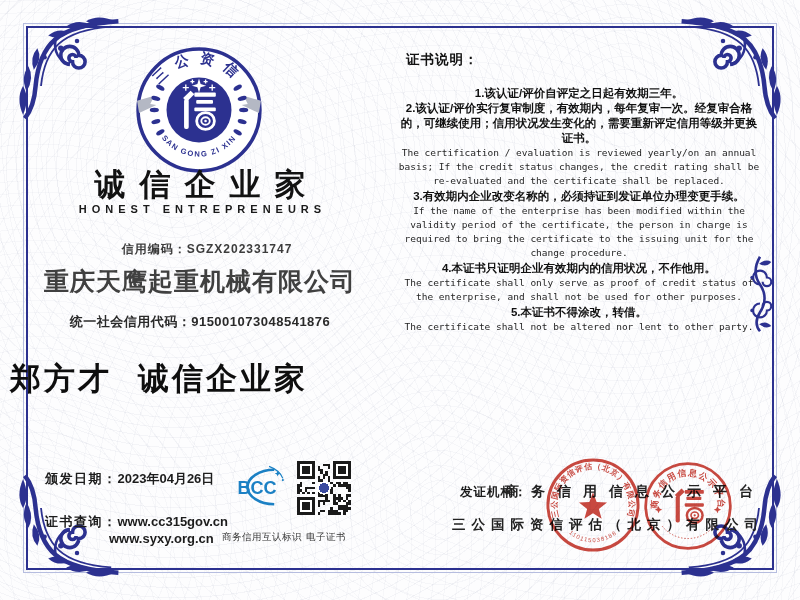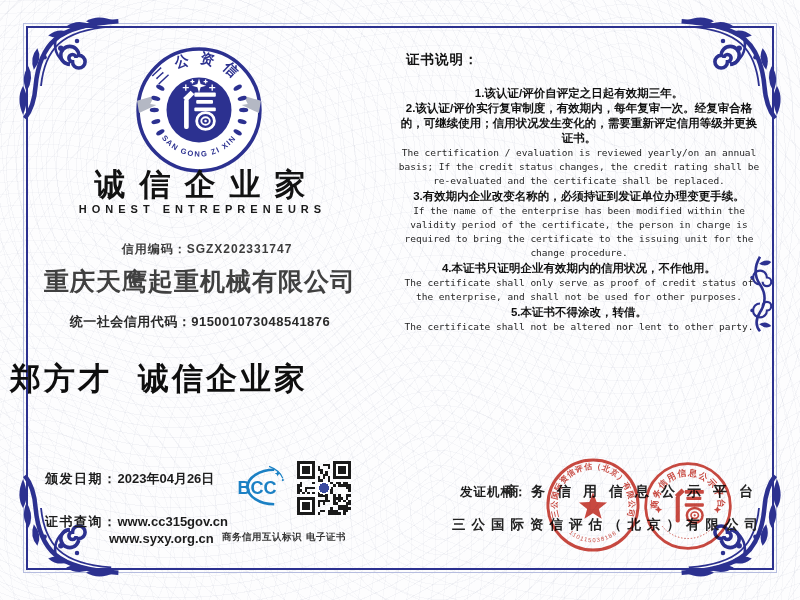--- a/index.html
+++ b/index.html
@@ -31,21 +31,21 @@
   .uscc{left:15px;top:313px;width:370px;text-align:center;font-weight:bold;font-size:13px;color:#2a2a2a;letter-spacing:.5px;}
   .holder{left:10px;top:358px;width:380px;text-align:left;font-family:"Liberation Serif","DejaVu Serif",serif;font-weight:bold;font-size:31px;color:#0e0e0e;letter-spacing:3px;white-space:nowrap;}
   .holder .gap{display:inline-block;width:26px;}
 
   .meta-row{left:45px;font-weight:bold;font-size:13px;color:#1c1c1c;white-space:nowrap;}
   .meta-row .lab{letter-spacing:1.5px;}
   .url2{left:109px;font-weight:bold;font-size:13px;color:#1c1c1c;}
 
   .bcc-svg{left:226px;top:464px;width:62px;height:46px;}
   .qr-svg{left:297px;top:461px;width:54px;height:54px;}
-  .mark-label{font-weight:bold;font-size:9.5px;color:#333;letter-spacing:.5px;white-space:nowrap;}
+  .mark-label{font-weight:normal;font-size:9.5px;color:#333;letter-spacing:.5px;white-space:nowrap;}
 
   
   .notes-head{left:406px;top:51px;font-weight:bold;font-size:13.5px;color:#111;letter-spacing:1px;text-align:right;}
   .notes{left:396px;top:86px;width:366px;text-align:center;}
   .notes p{margin:0;}
   .notes .zh{font-weight:bold;font-size:11.5px;line-height:15px;color:#111;}
   .notes .en{font-family:"DejaVu Sans Mono","Liberation Mono",monospace;font-size:9.5px;line-height:14px;color:#1f1f1f;margin-bottom:1px;}
 
   .issuer-label{left:420px;top:484px;font-weight:bold;font-size:12.5px;color:#1b1b1b;letter-spacing:1px;margin-left:40px;}
   .issuer-line1{left:505px;top:483px;font-weight:bold;font-size:14px;color:#222;letter-spacing:12px;white-space:nowrap;}

